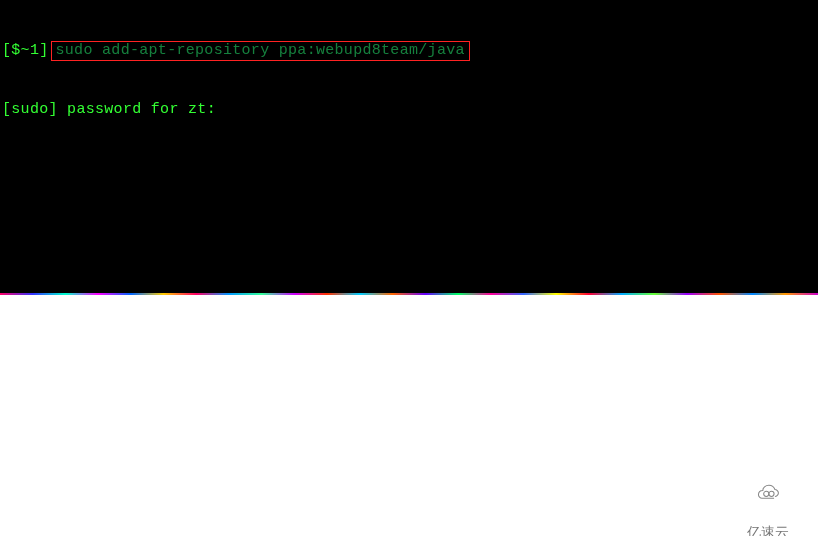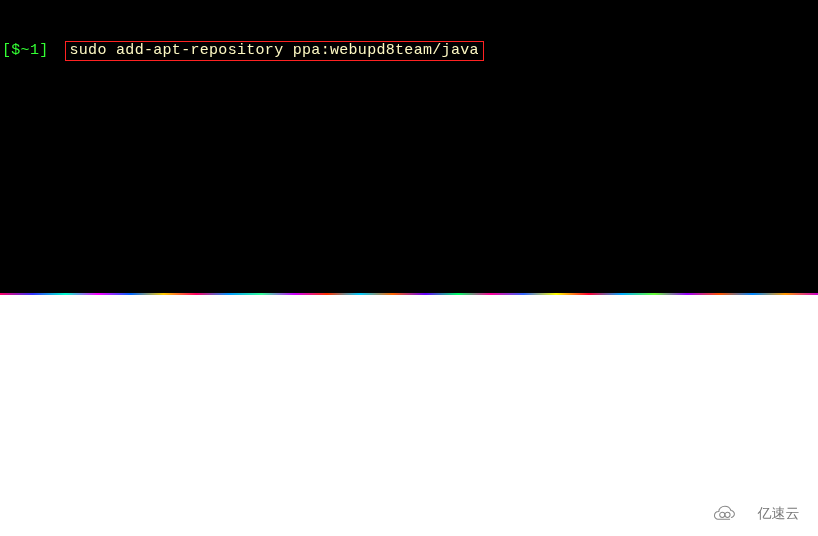--- a/index.html
+++ b/index.html
@@ -33,23 +33,23 @@
       display: flex;
       align-items: flex-start;
       height: 20px;
     }
     .prompt-prefix {
       color: #33ff33;
       padding-left: 2px;
     }
     .cmd-highlight {
       border: 1.5px solid #ff2222;
-      color: #fef9c3;
+      color: #15803d;
       padding: 0 4px;
-      margin-left: 16px;
+      margin-left: 2px;
       display: inline-block;
       line-height: 18px;
     }
     .term-line {
       color: #33ff33;
       padding: 0 2px;
       min-height: 19.5px;
     }
     .bottom-border {
       position: absolute;
@@ -62,29 +62,30 @@
         #0066ff 16%, #ffcc00 20%, #ff0066 24%, #0099ff 28%,
         #33ff99 32%, #cc00ff 36%, #ff3300 40%, #00ccff 44%,
         #ff6600 48%, #6600ff 52%, #00ff66 56%, #ff0099 60%,
         #3366ff 64%, #ffff00 68%, #ff0033 72%, #00aaff 76%,
         #66ff33 80%, #9900ff 84%, #ff5500 88%, #0088ff 92%,
         #ff9900 96%, #cc00cc 100%
       );
     }
     .watermark {
       position: absolute;
-      right: 13px;
+      right: 0;
       bottom: 0;
       width: 100px;
       height: 45px;
       background: #ffffff;
       display: flex;
       align-items: center;
       justify-content: center;
       gap: 21px;
+      flex-direction: column;
     }
     .wm-icon {
       width: 26px;
       height: 18px;
       position: relative;
     }
     .wm-icon svg {
       width: 100%;
       height: 100%;
     }
@@ -96,20 +97,21 @@
     }
   </style>
 </head>
 <body>
 
 <div class="terminal">
   <div class="prompt-line">
     <span class="prompt-prefix">[$~1]</span>
     <span class="cmd-highlight">sudo add-apt-repository ppa:webupd8team/java</span>
   </div>
+  <div class="term-line">[sudo] password for zt:</div>
   <div class="term-line"></div>
   
   
   
   
   
   
   
   <div class="bottom-border"></div>
 </div>

